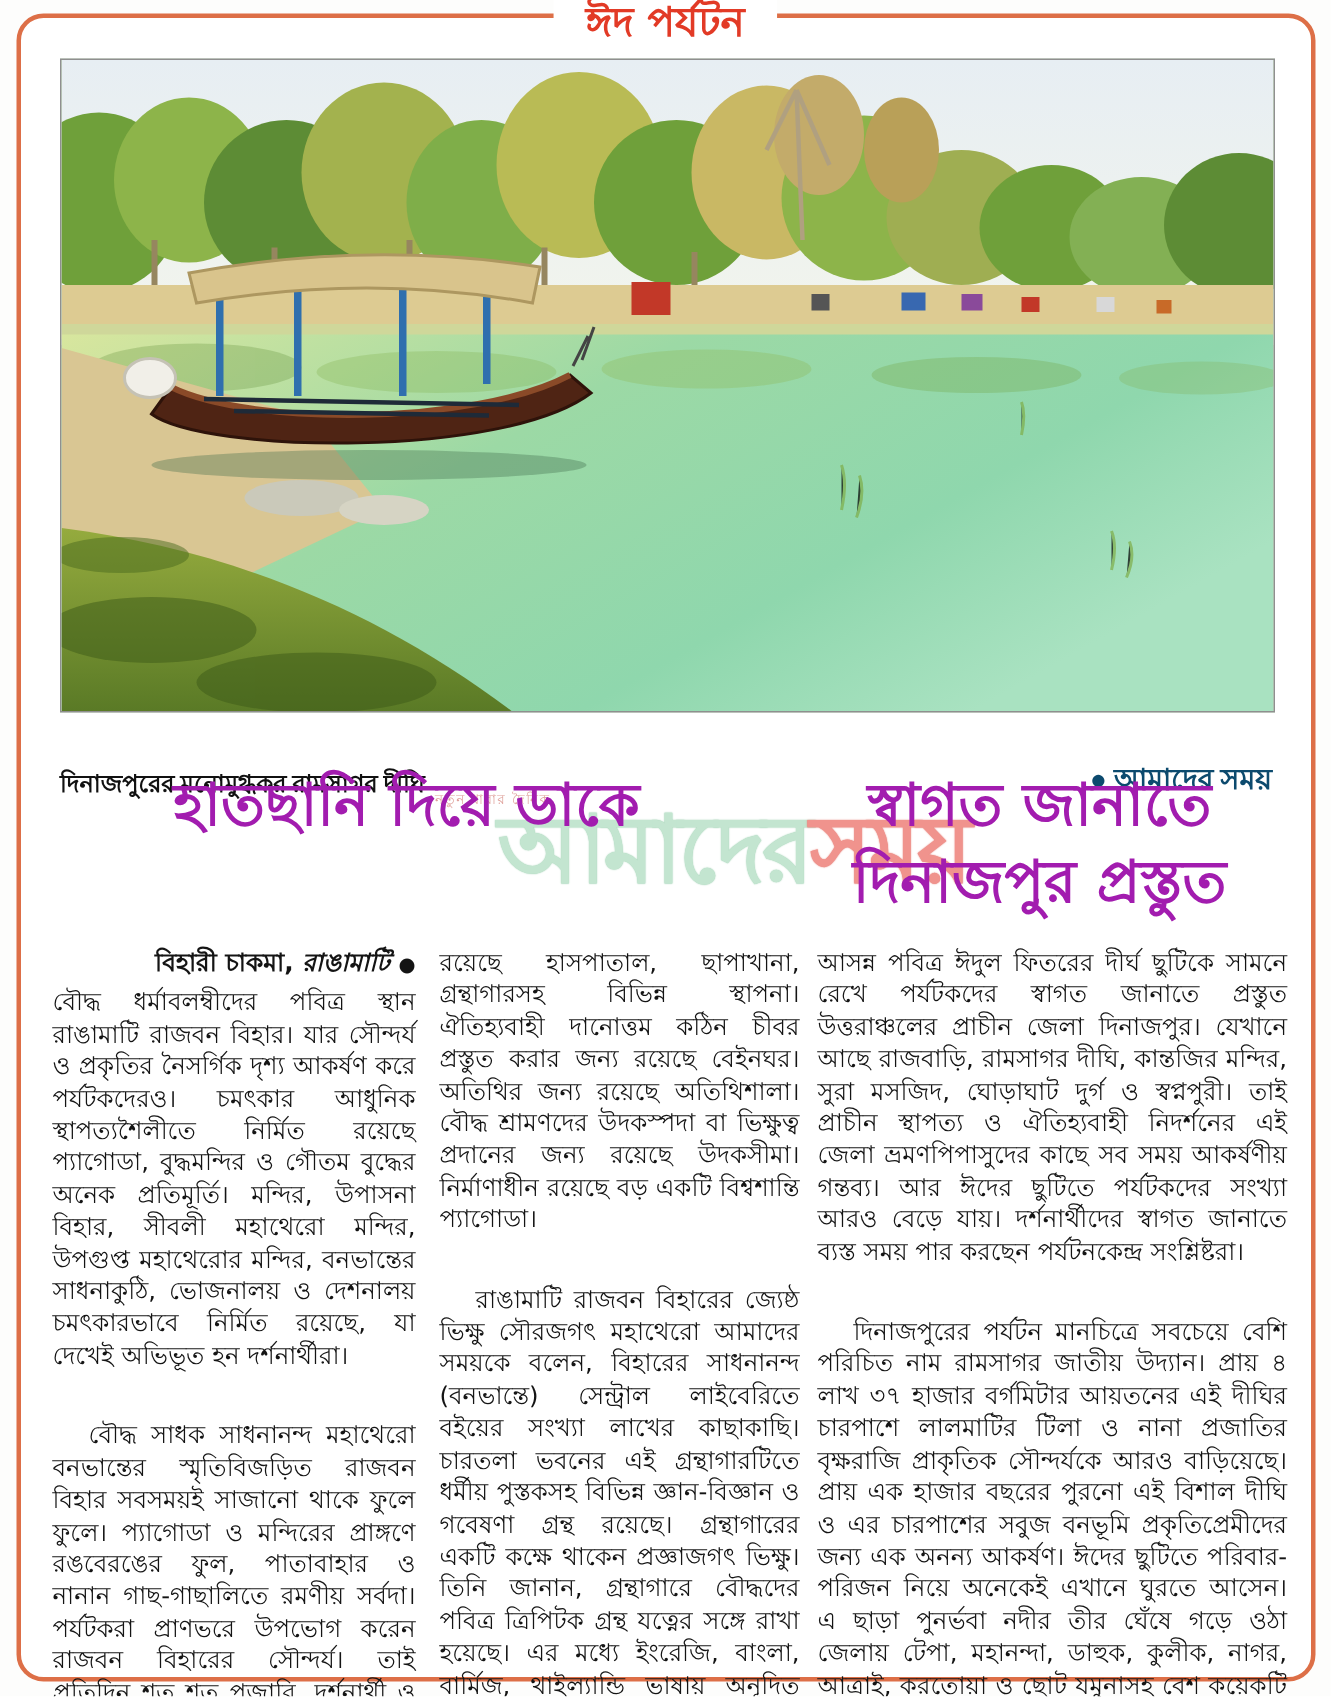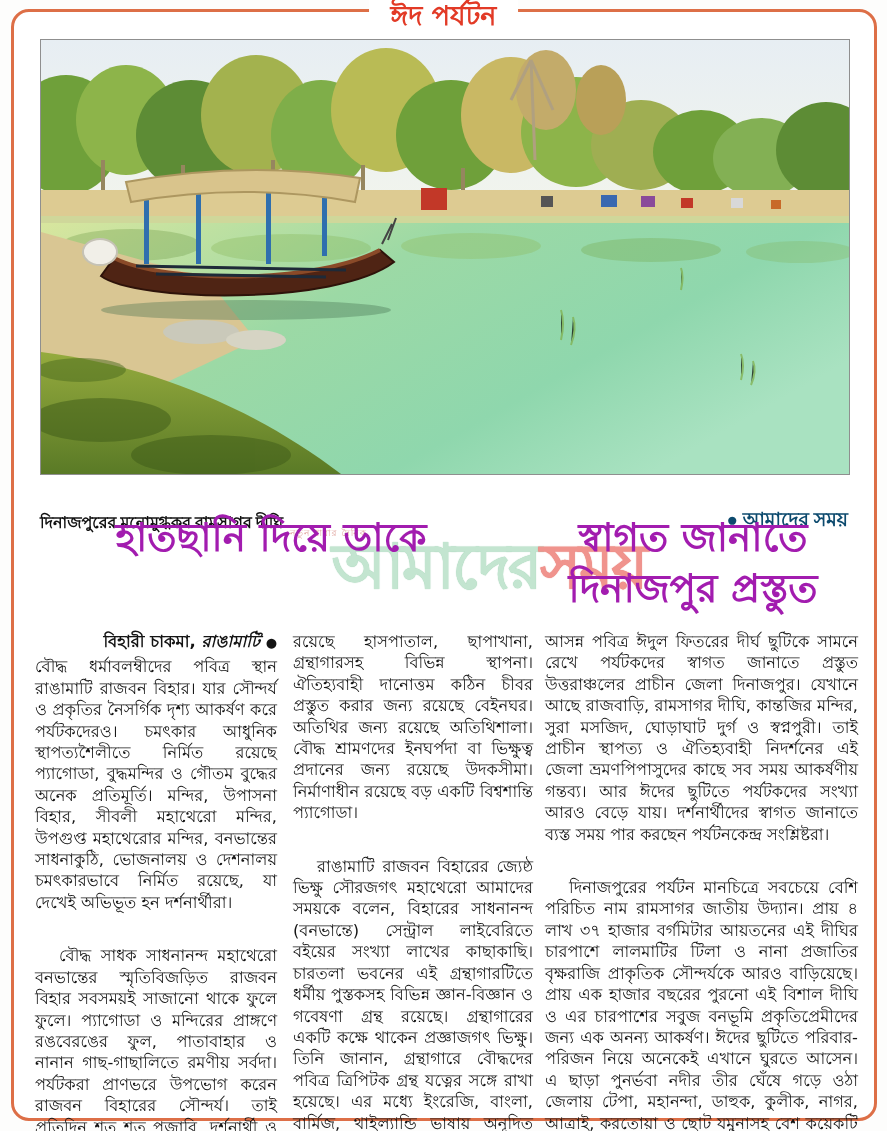--- a/index.html
+++ b/index.html
@@ -166,21 +166,21 @@
       <span>বিহারী চাকমা,</span>
       <span class="place">রাঙামাটি</span>
       <span class="bullet">●</span>
     </p>
     <p class="para">বৌদ্ধ ধর্মাবলম্বীদের পবিত্র স্থান রাঙামাটি রাজবন বিহার। যার সৌন্দর্য ও প্রকৃতির নৈসর্গিক দৃশ্য আকর্ষণ করে পর্যটকদেরও। চমৎকার আধুনিক স্থাপত্যশৈলীতে নির্মিত রয়েছে প্যাগোডা, বুদ্ধমন্দির ও গৌতম বুদ্ধের অনেক প্রতিমূর্তি। মন্দির, উপাসনা বিহার, সীবলী মহাথেরো মন্দির, উপগুপ্ত মহাথেরোর মন্দির, বনভান্তের সাধনাকুঠি, ভোজনালয় ও দেশনালয় চমৎকারভাবে নির্মিত রয়েছে, যা দেখেই অভিভূত হন দর্শনার্থীরা।</p>
     <p class="para indent">বৌদ্ধ সাধক সাধনানন্দ মহাথেরো বনভান্তের স্মৃতিবিজড়িত রাজবন বিহার সবসময়ই সাজানো থাকে ফুলে ফুলে। প্যাগোডা ও মন্দিরের প্রাঙ্গণে রঙবেরঙের ফুল, পাতাবাহার ও নানান গাছ-গাছালিতে রমণীয় সর্বদা। পর্যটকরা প্রাণভরে উপভোগ করেন রাজবন বিহারের সৌন্দর্য। তাই প্রতিদিন শত শত পূজারি, দর্শনার্থী ও পর্যটক ঘুরে যান পার্বত্য চট্টগ্রামের বিখ্যাত রাজবন বিহারে।</p>
 
   </div>
 
   <div class="col col-2">
-    <p class="para">রয়েছে হাসপাতাল, ছাপাখানা, গ্রন্থাগারসহ বিভিন্ন স্থাপনা। ঐতিহ্যবাহী দানোত্তম কঠিন চীবর প্রস্তুত করার জন্য রয়েছে বেইনঘর। অতিথির জন্য রয়েছে অতিথিশালা। বৌদ্ধ শ্রামণদের ইনঘর্পদা বা ভিক্ষুত্ব প্রদানের জন্য রয়েছে উদকসীমা। নির্মাণাধীন রয়েছে বড় একটি বিশ্বশান্তি প্যাগোডা।</p>
+    <p class="para">রয়েছে হাসপাতাল, ছাপাখানা, গ্রন্থাগারসহ বিভিন্ন স্থাপনা। ঐতিহ্যবাহী দানোত্তম কঠিন চীবর প্রস্তুত করার জন্য রয়েছে বেইনঘর। অতিথির জন্য রয়েছে অতিথিশালা। বৌদ্ধ শ্রামণদের উদকস্পদা বা ভিক্ষুত্ব প্রদানের জন্য রয়েছে উদকসীমা। নির্মাণাধীন রয়েছে বড় একটি বিশ্বশান্তি প্যাগোডা।</p>
     <p class="para indent">রাঙামাটি রাজবন বিহারের জ্যেষ্ঠ ভিক্ষু সৌরজগৎ মহাথেরো আমাদের সময়কে বলেন, বিহারের সাধনানন্দ (বনভান্তে) সেন্ট্রাল লাইবেরিতে বইয়ের সংখ্যা লাখের কাছাকাছি। চারতলা ভবনের এই গ্রন্থাগারটিতে ধর্মীয় পুস্তকসহ বিভিন্ন জ্ঞান-বিজ্ঞান ও গবেষণা গ্রন্থ রয়েছে। গ্রন্থাগারের একটি কক্ষে থাকেন প্রজ্ঞাজগৎ ভিক্ষু। তিনি জানান, গ্রন্থাগারে বৌদ্ধদের পবিত্র ত্রিপিটক গ্রন্থ যত্নের সঙ্গে রাখা হয়েছে। এর মধ্যে ইংরেজি, বাংলা, বার্মিজ, থাইল্যান্ডি ভাষায় অনূদিত ত্রিপিটকও রয়েছে।</p>
     <p class="para indent clearfix">
       <span>রাঙামাটি রাজবন বিহার উপাসক উপাসিকা পরিষদের সাধারণ সম্পাদক অমিয় খীসা বলেন, রাজবন বিহারের ভিক্ষুদের</span>
       
     </p>
   </div>
 
   <div class="col col-3">
     <p class="para">আসন্ন পবিত্র ঈদুল ফিতরের দীর্ঘ ছুটিকে সামনে রেখে পর্যটকদের স্বাগত জানাতে প্রস্তুত উত্তরাঞ্চলের প্রাচীন জেলা দিনাজপুর। যেখানে আছে রাজবাড়ি, রামসাগর দীঘি, কান্তজির মন্দির, সুরা মসজিদ, ঘোড়াঘাট দুর্গ ও স্বপ্নপুরী। তাই প্রাচীন স্থাপত্য ও ঐতিহ্যবাহী নিদর্শনের এই জেলা ভ্রমণপিপাসুদের কাছে সব সময় আকর্ষণীয় গন্তব্য। আর ঈদের ছুটিতে পর্যটকদের সংখ্যা আরও বেড়ে যায়। দর্শনার্থীদের স্বাগত জানাতে ব্যস্ত সময় পার করছেন পর্যটনকেন্দ্র সংশ্লিষ্টরা।</p>
     <p class="para indent">দিনাজপুরের পর্যটন মানচিত্রে সবচেয়ে বেশি পরিচিত নাম রামসাগর জাতীয় উদ্যান। প্রায় ৪ লাখ ৩৭ হাজার বর্গমিটার আয়তনের এই দীঘির চারপাশে লালমাটির টিলা ও নানা প্রজাতির বৃক্ষরাজি প্রাকৃতিক সৌন্দর্যকে আরও বাড়িয়েছে। প্রায় এক হাজার বছরের পুরনো এই বিশাল দীঘি ও এর চারপাশের সবুজ বনভূমি প্রকৃতিপ্রেমীদের জন্য এক অনন্য আকর্ষণ। ঈদের ছুটিতে পরিবার-পরিজন নিয়ে অনেকেই এখানে ঘুরতে আসেন। এ ছাড়া পুনর্ভবা নদীর তীর ঘেঁষে গড়ে ওঠা জেলায় টেপা, মহানন্দা, ডাহুক, কুলীক, নাগর, আত্রাই, করতোয়া ও ছোট যমুনাসহ বেশ কয়েকটি নদী রয়েছে। পাশাপাশি এখানে রাজাদের খনন করা বিশাল দীঘি সুখসাগর, মাতাসাগর, প্রাণসাগর ও আনন্দসাগরের দেখা মেলে। এর মধ্যে সবচেয়ে জনপ্রিয় রামসাগর। সকাল থেকে সন্ধ্যা পর্যন্ত পর্যটকদের পদচারণায় মুখর থাকে পুরো এলাকা।</p>

